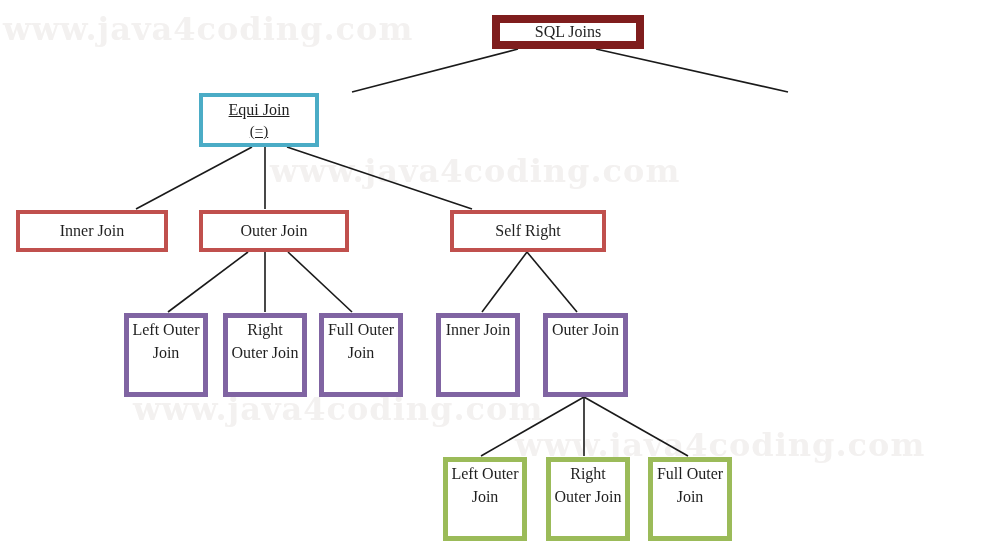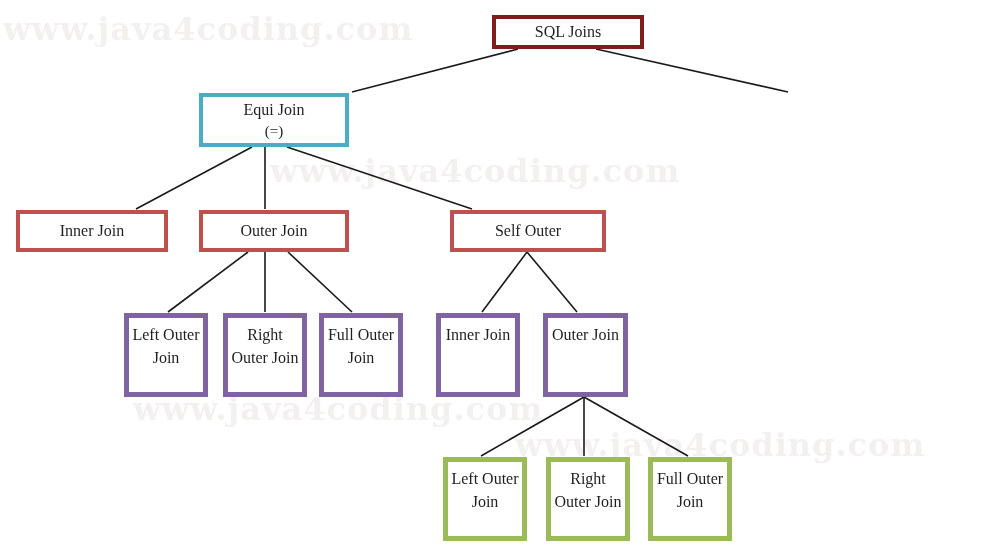--- a/index.html
+++ b/index.html
@@ -33,28 +33,27 @@
     display:flex;
     flex-direction:column;
     align-items:center;
     justify-content:center;
     text-align:center;
     font-size:16px;
     line-height:22px;
     z-index:3;
   }
   .node .sub{font-size:15px;line-height:20px;}
-  .b-root {border:4px solid #7f1d1d;}
+  .b-root {border:8px solid #7f1d1d;}
   .b-teal {border:4px solid #4bacc6;}
   .b-red  {border:4px solid #c0504d;}
   .b-purple{border:5px solid #8064a2;}
   .b-green {border:5px solid #9bbb59;}
   .sq{
     justify-content:flex-start;
-    padding-top:5px;
     line-height:23px;
     align-items:center;
   }
 </style>
 </head>
 <body>
 
 <div class="canvas">
 
   <div class="watermark" style="left:3px;top:10px;">www.java4coding.com</div>
@@ -77,36 +76,36 @@
       <line x1="584" y1="397" x2="481" y2="456"></line>
       <line x1="584" y1="397" x2="584" y2="456"></line>
       <line x1="584" y1="397" x2="688" y2="456"></line>
     </g>
   </svg>
 
   <div class="node b-root" style="left:492px;top:15px;width:152px;height:34px;">
     <span>SQL Joins</span>
   </div>
 
-  <div class="node b-teal" style="left:199px;top:93px;width:150px;height:54px;">
+  <div class="node b-teal" style="left:199px;top:93px;width:120px;height:54px;text-decoration:underline;">
     <span>Equi Join</span>
     <span class="sub">(=)</span>
   </div>
 
 
   <div class="node b-red" style="left:16px;top:210px;width:152px;height:42px;">
     <span>Inner Join</span>
   </div>
 
   <div class="node b-red" style="left:199px;top:210px;width:150px;height:42px;">
     <span>Outer Join</span>
   </div>
 
   <div class="node b-red" style="left:450px;top:210px;width:156px;height:42px;">
-    <span>Self Outer</span>
+    <span>Self Right</span>
   </div>
 
   <div class="node b-purple sq" style="left:124px;top:313px;width:84px;height:84px;">
     <span>Left Outer Join</span>
   </div>
 
   <div class="node b-purple sq" style="left:223px;top:313px;width:84px;height:84px;">
     <span>Right Outer Join</span>
   </div>
 

